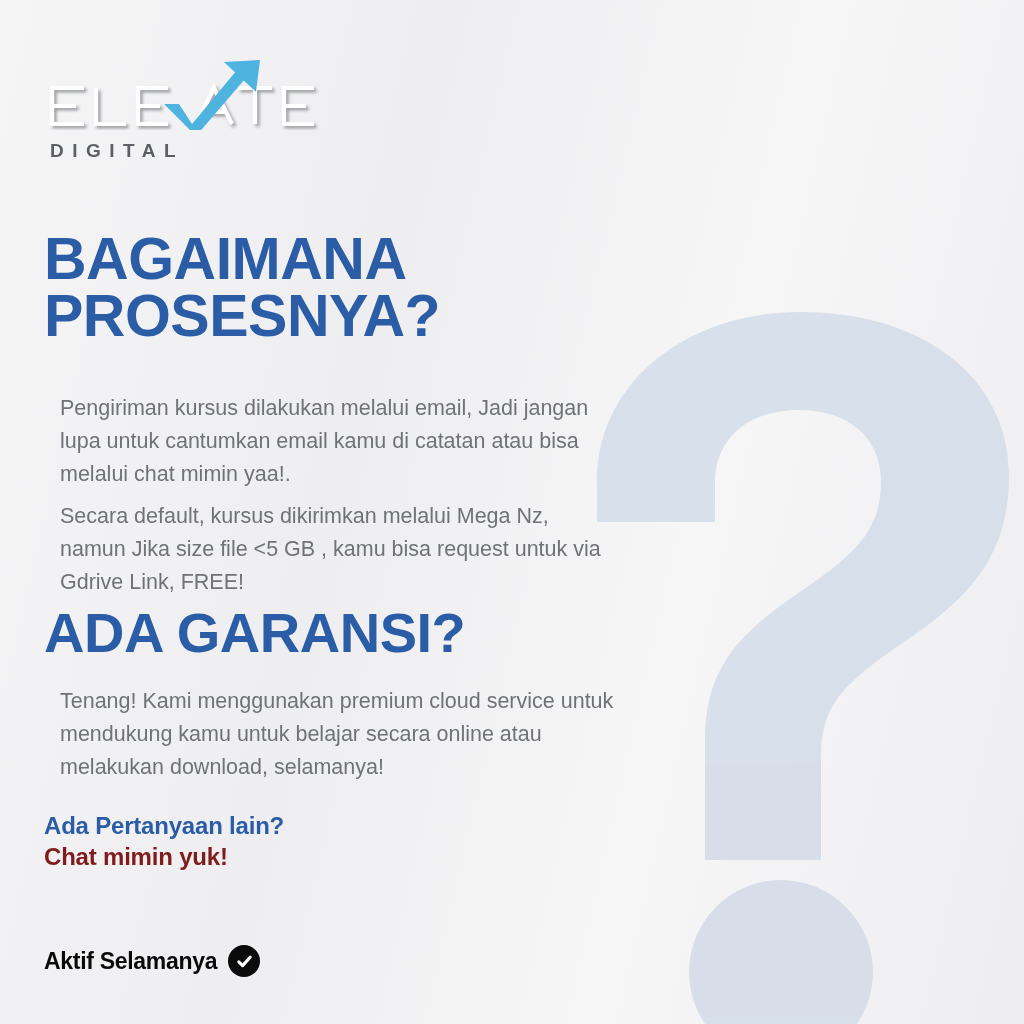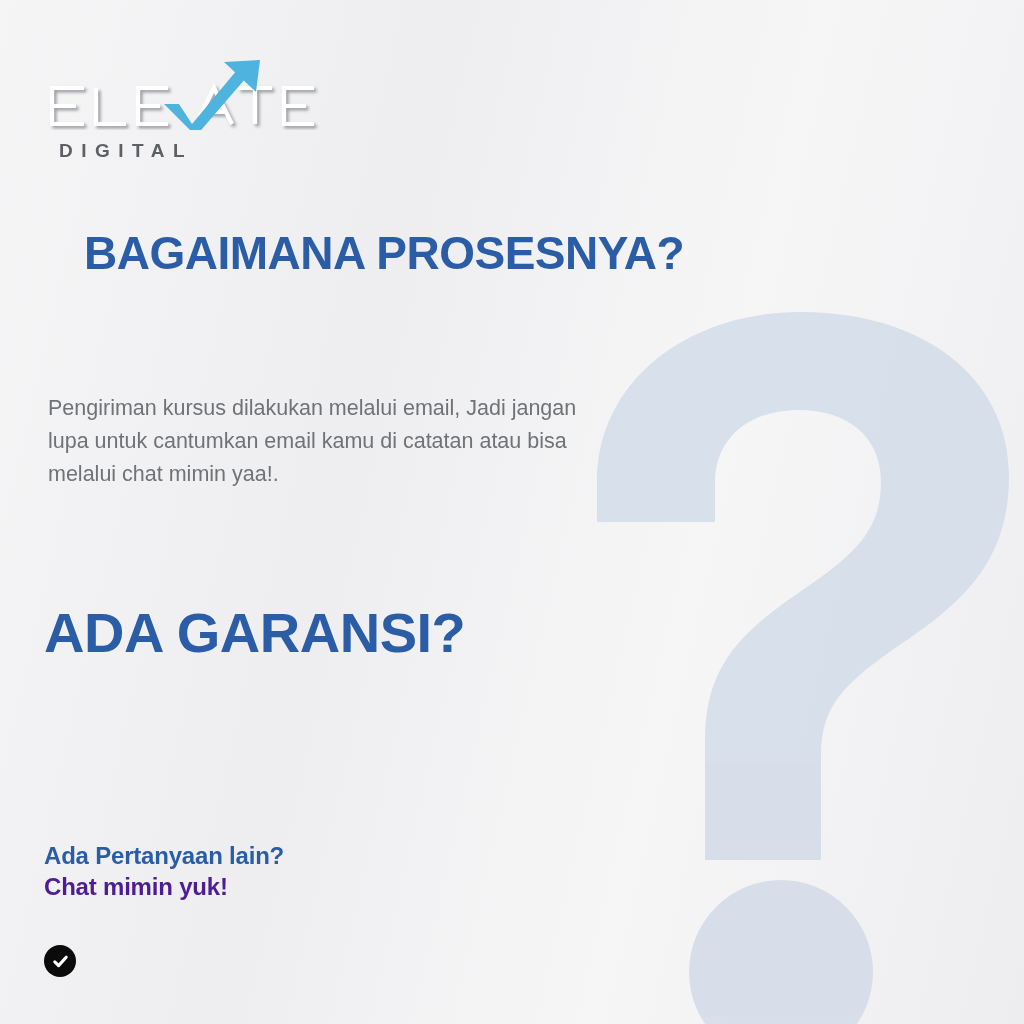--- a/index.html
+++ b/index.html
@@ -48,69 +48,69 @@
 
   
   .logo-block { position:absolute; left:46px; top:58px; }
   .logo-wordmark {
     position:relative;
     width:290px; height:72px;
   }
   .logo-wordmark svg { display:block; width:290px; height:72px; }
   .logo-sub {
     margin-top:10px;
-    margin-left:13px;
+    margin-left:4px;
     font-size:19px;
     font-weight:700;
     letter-spacing:8.5px;
     color:#5c5f63;
     font-family:"Liberation Sans", sans-serif;
   }
 
   
   .h-main {
     position:absolute;
     left:44px;
     font-family:"Liberation Sans", sans-serif;
     font-weight:700;
     color:#2b5da6;
     letter-spacing:-0.5px;
     line-height:0.97;
   }
-  #heading-1 { top:231px; font-size:46px; width:640px;margin-left:40px; }
+  #heading-1 { top:231px; font-size:59px; width:640px; }
   #heading-2 { top:606px; font-size:56px; width:640px; }
 
   
   .para {
     position:absolute;
-    left:48px;
+    left:60px;
     font-size:21.5px;
     line-height:33px;
     color:#6f7276;
     font-weight:400;
     width:560px;
     font-family:"Liberation Sans", sans-serif;
   }
   #para-1 { top:392px; }
   #para-2 { top:500px; }
   #para-3 { top:685px; }
 
   
-  .cta { position:absolute; left:44px; top:841px; }
+  .cta { position:absolute; left:44px; top:811px; }
   .cta-q {
     font-size:24px;
     font-weight:700;
     color:#2b5da6;
     line-height:30px;
     letter-spacing:-0.2px;
   }
   .cta-a {
     font-size:24px;
     font-weight:700;
-    color:#4c1d95;
+    color:#7f1d1d;
     line-height:32px;
     letter-spacing:-0.2px;
   }
 
   
   .badges {
     position:absolute;
     left:44px; top:945px;
     width:900px;
     display:flex;
@@ -229,32 +229,35 @@
           </g>
         </svg>
       </div>
       <div class="logo-sub">DIGITAL</div>
     </div>
 
     <div id="heading-1" class="h-main">BAGAIMANA PROSESNYA?</div>
 
     <div id="para-1" class="para">Pengiriman kursus dilakukan melalui email, Jadi jangan lupa untuk cantumkan email kamu di catatan atau bisa melalui chat mimin yaa!.</div>
 
+    <div id="para-2" class="para">Secara default, kursus dikirimkan melalui Mega Nz, namun Jika size file &lt;5 GB , kamu bisa request untuk via Gdrive Link, FREE!</div>
 
     <div id="heading-2" class="h-main">ADA GARANSI?</div>
 
+    <div id="para-3" class="para">Tenang! Kami menggunakan premium cloud service untuk mendukung kamu untuk belajar secara online atau melakukan download, selamanya!</div>
 
     <div class="cta">
       <div class="cta-q">Ada Pertanyaan lain?</div>
       <div class="cta-a">Chat mimin yuk!</div>
     </div>
 
     <div class="badges">
 
       <div class="badge">
+        <span class="badge-label">Aktif Selamanya</span>
         <span class="check-circle">
           <svg width="19" height="19" viewBox="0 0 19 19">
             <path d="M3.8 9.8 L7.6 13.6 L15.2 5.2" fill="none" stroke="#ffffff" stroke-width="3.1" stroke-linecap="round" stroke-linejoin="round"></path>
           </svg>
         </span>
       </div>
 
 
 
     </div>

